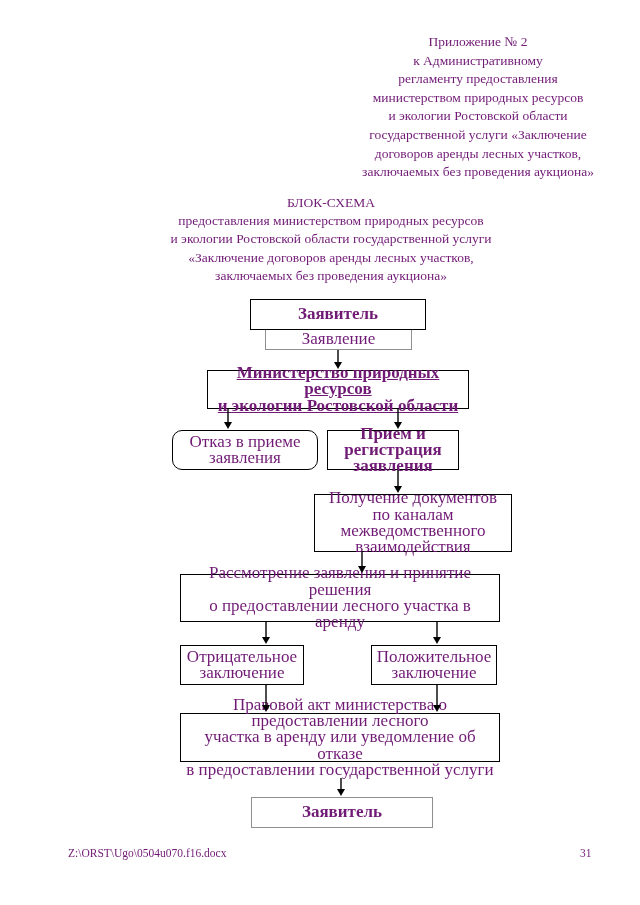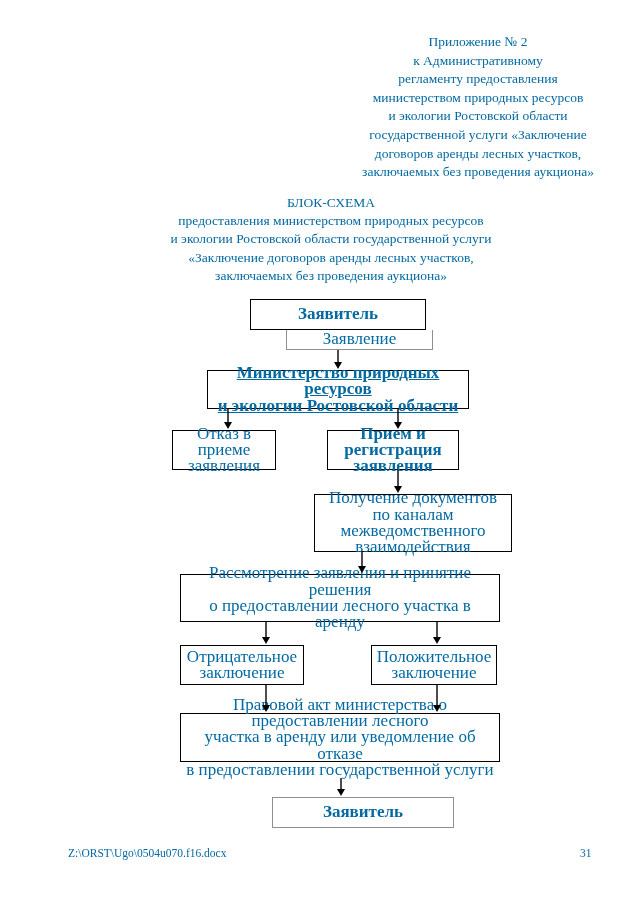--- a/index.html
+++ b/index.html
@@ -2,21 +2,21 @@
 <html><head>
 <meta charset="utf-8">
 <style>
   html, body { margin: 0; padding: 0; background: #ffffff; }
   .page {
     position: relative;
     width: 640px;
     height: 905px;
     background: #ffffff;
     font-family: "Liberation Serif", serif;
-    color: #0369a1;
+    color: #701a75;
     overflow: hidden;
   }
   .textblock {
     position: absolute;
     white-space: pre-line;
     text-align: center;
   }
   .header-block {
     left: 330px;
     top: 33px;
@@ -39,25 +39,25 @@
     display: flex;
     align-items: center;
     justify-content: center;
     text-align: center;
     white-space: pre-line;
     font-size: 17px;
     line-height: 16.3px;
     padding: 1px 4px;
   }
   .bold { font-weight: bold; }
-  .gray { border-color: #8f8f8f; margin-left: 21px; }
+  .gray { border-color: #8f8f8f; }
   .n-applicant-top  { left: 250px; top: 299px; width: 176px; height: 31px; }
   .n-application    { left: 265px; top: 330px; width: 147px; height: 20px; border-top: none; }
   .n-ministry       { left: 207px; top: 370px; width: 262px; height: 39px; text-decoration: underline; }
-  .n-refusal        { left: 172px; top: 430px; width: 104px; height: 40px; }
+  .n-refusal        { left: 172px; top: 430px; width: 146px; height: 40px; border-radius: 10px; }
   .n-acceptance     { left: 327px; top: 430px; width: 132px; height: 40px; font-weight: bold; }
   .n-docs           { left: 273px; top: 494px; width: 198px; height: 58px; margin-left: 41px; }
   .n-review         { left: 180px; top: 574px; width: 320px; height: 48px; }
   .n-negative       { left: 180px; top: 645px; width: 124px; height: 40px; }
   .n-positive       { left: 371px; top: 645px; width: 126px; height: 40px; }
   .n-legal-act      { left: 180px; top: 713px; width: 320px; height: 49px; }
   .n-applicant-bot  { left: 251px; top: 797px; width: 182px; height: 31px; }
   .arrows {
     position: absolute;
     left: 0; top: 0;

